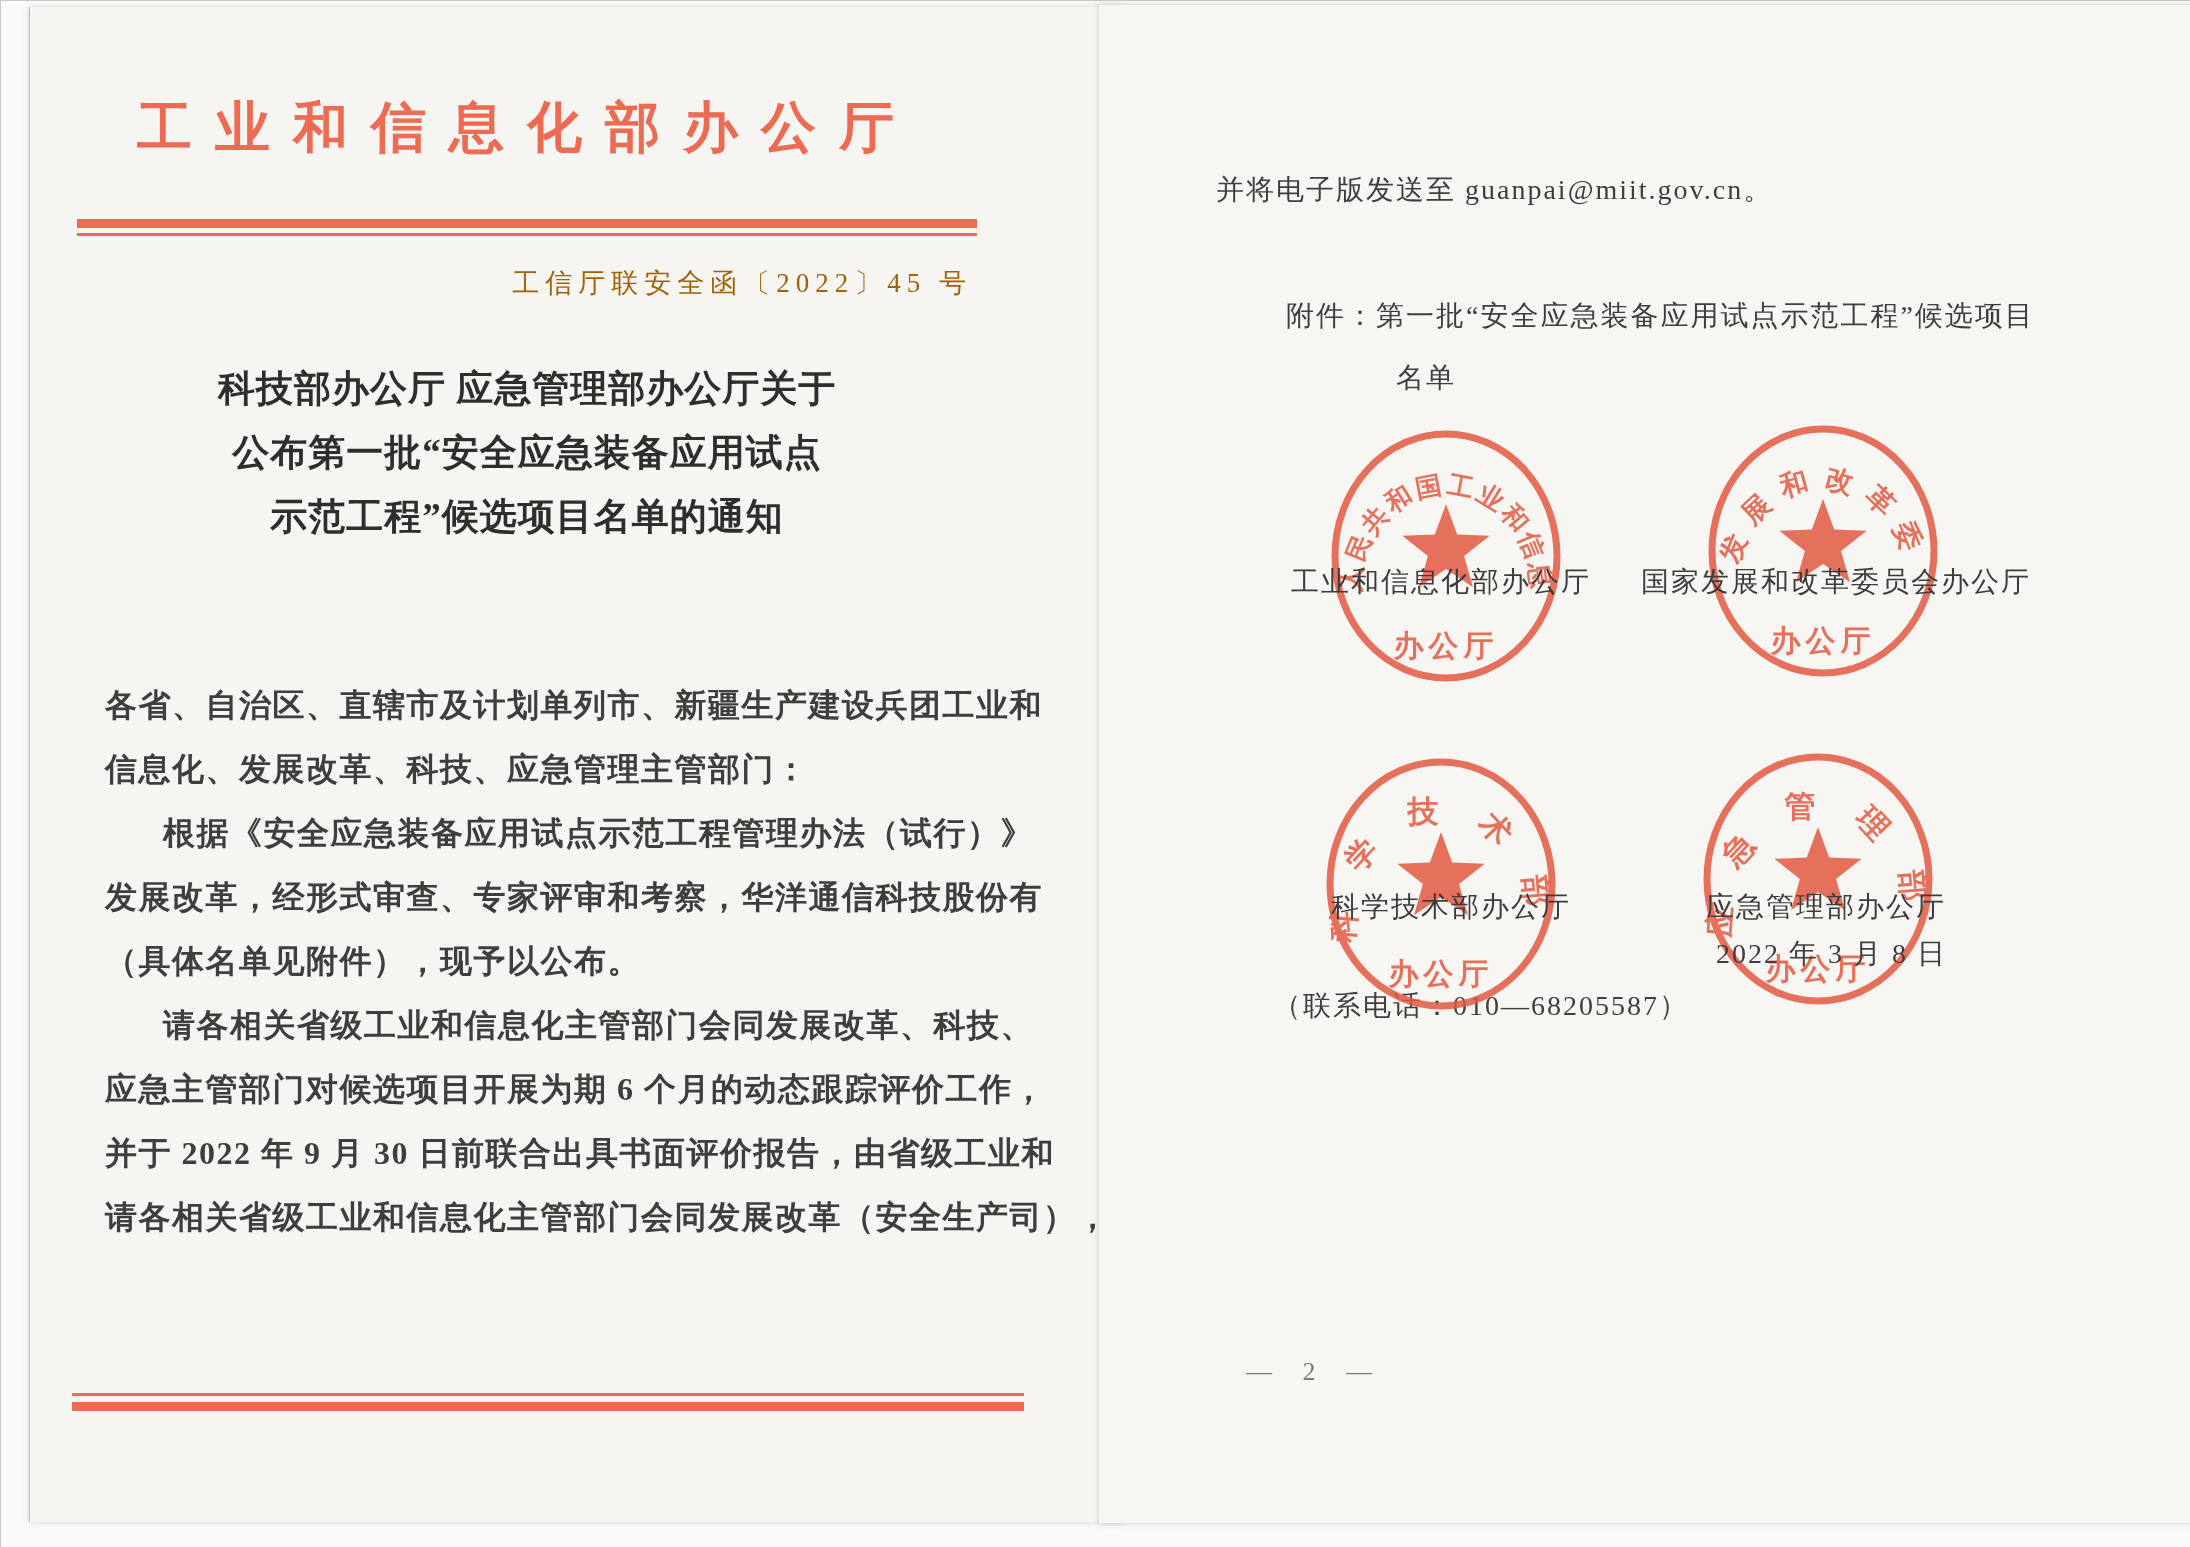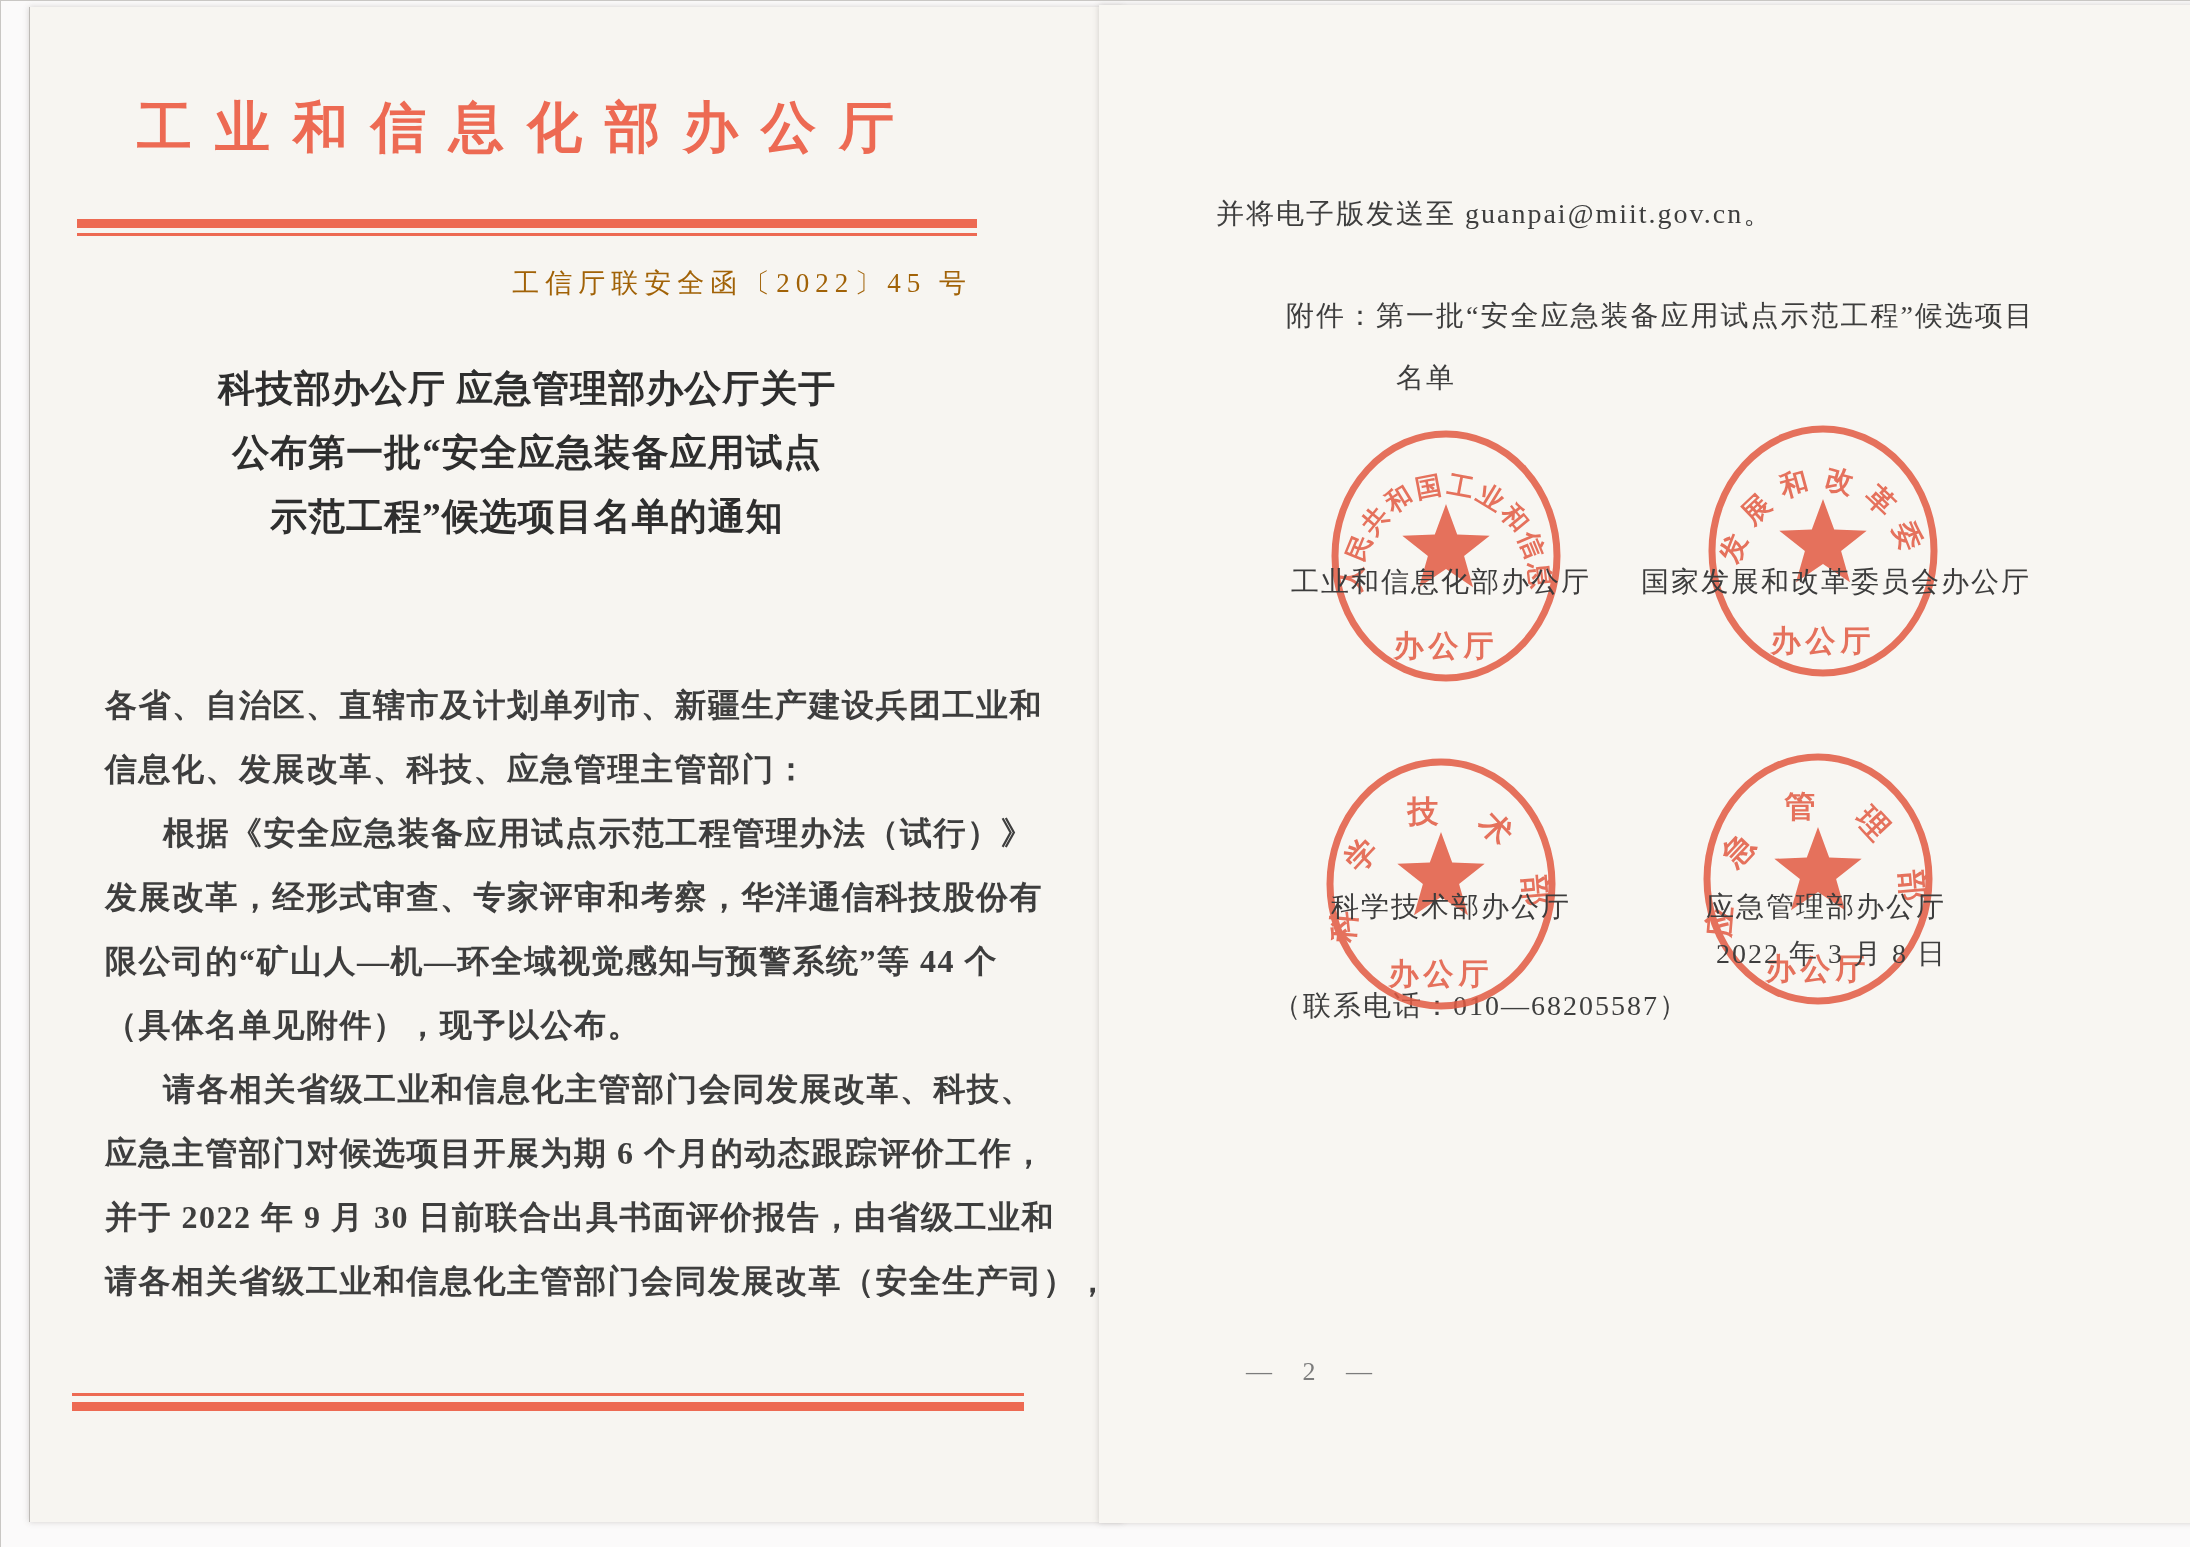--- a/index.html
+++ b/index.html
@@ -44,21 +44,21 @@
   }
   .body-block{
     position:absolute;left:75px;top:666px;width:872px;
     font-size:32px;line-height:64px;letter-spacing:1.5px;color:var(--text,#3e3e3e);font-weight:bold;
   }
   .body-line{white-space:nowrap;}
   .body-line.indent{padding-left:58px;}
 
   
   .p2-text{position:absolute;font-size:28px;letter-spacing:2px;color:var(--text,#3e3e3e);white-space:nowrap;}
-  .continuation{left:117px;top:190px;}
+  .continuation{left:117px;top:166px;}
   .attachment-1{left:187px;top:292px;}
   .attachment-2{left:297px;top:354px;}
   .seal{position:absolute;width:240px;height:260px;z-index:1;}
   .seal svg{width:100%;height:100%;color:var(--seal_red,#e25a42);opacity:.85;}
   .seal-ring-line{fill:none;stroke:currentColor;stroke-width:7;}
   .seal-star{fill:currentColor;}
   .seal-arc-text{fill:currentColor;text-anchor:middle;font-family:"Liberation Serif",serif;font-weight:bold;}
   .ring-14{font-size:26px;letter-spacing:3px;}
   .ring-10{font-size:28px;letter-spacing:13px;}
   .ring-5{font-size:31px;letter-spacing:36px;}
@@ -96,21 +96,20 @@
       <div>科技部办公厅 应急管理部办公厅关于</div>
       <div>公布第一批“安全应急装备应用试点</div>
       <div>示范工程”候选项目名单的通知</div>
     </div>
 
     <div class="body-block">
       <div class="body-line">各省、自治区、直辖市及计划单列市、新疆生产建设兵团工业和</div>
       <div class="body-line">信息化、发展改革、科技、应急管理主管部门：</div>
       <div class="body-line indent">根据《安全应急装备应用试点示范工程管理办法（试行）》</div>
       <div class="body-line">发展改革，经形式审查、专家评审和考察，华洋通信科技股份有</div>
-      <div class="body-line">限公司的“矿山人—机—环全域视觉感知与预警系统”等 44 个</div>
       <div class="body-line">（具体名单见附件），现予以公布。</div>
       <div class="body-line indent">请各相关省级工业和信息化主管部门会同发展改革、科技、</div>
       <div class="body-line">应急主管部门对候选项目开展为期 6 个月的动态跟踪评价工作，</div>
       <div class="body-line">并于 2022 年 9 月 30 日前联合出具书面评价报告，由省级工业和</div>
       <div class="body-line">请各相关省级工业和信息化主管部门会同发展改革（安全生产司），</div>
     </div>
 
     <div class="rule rule-bottom">
       <div class="bar-thin"></div>
       <div class="bar-thick"></div>

